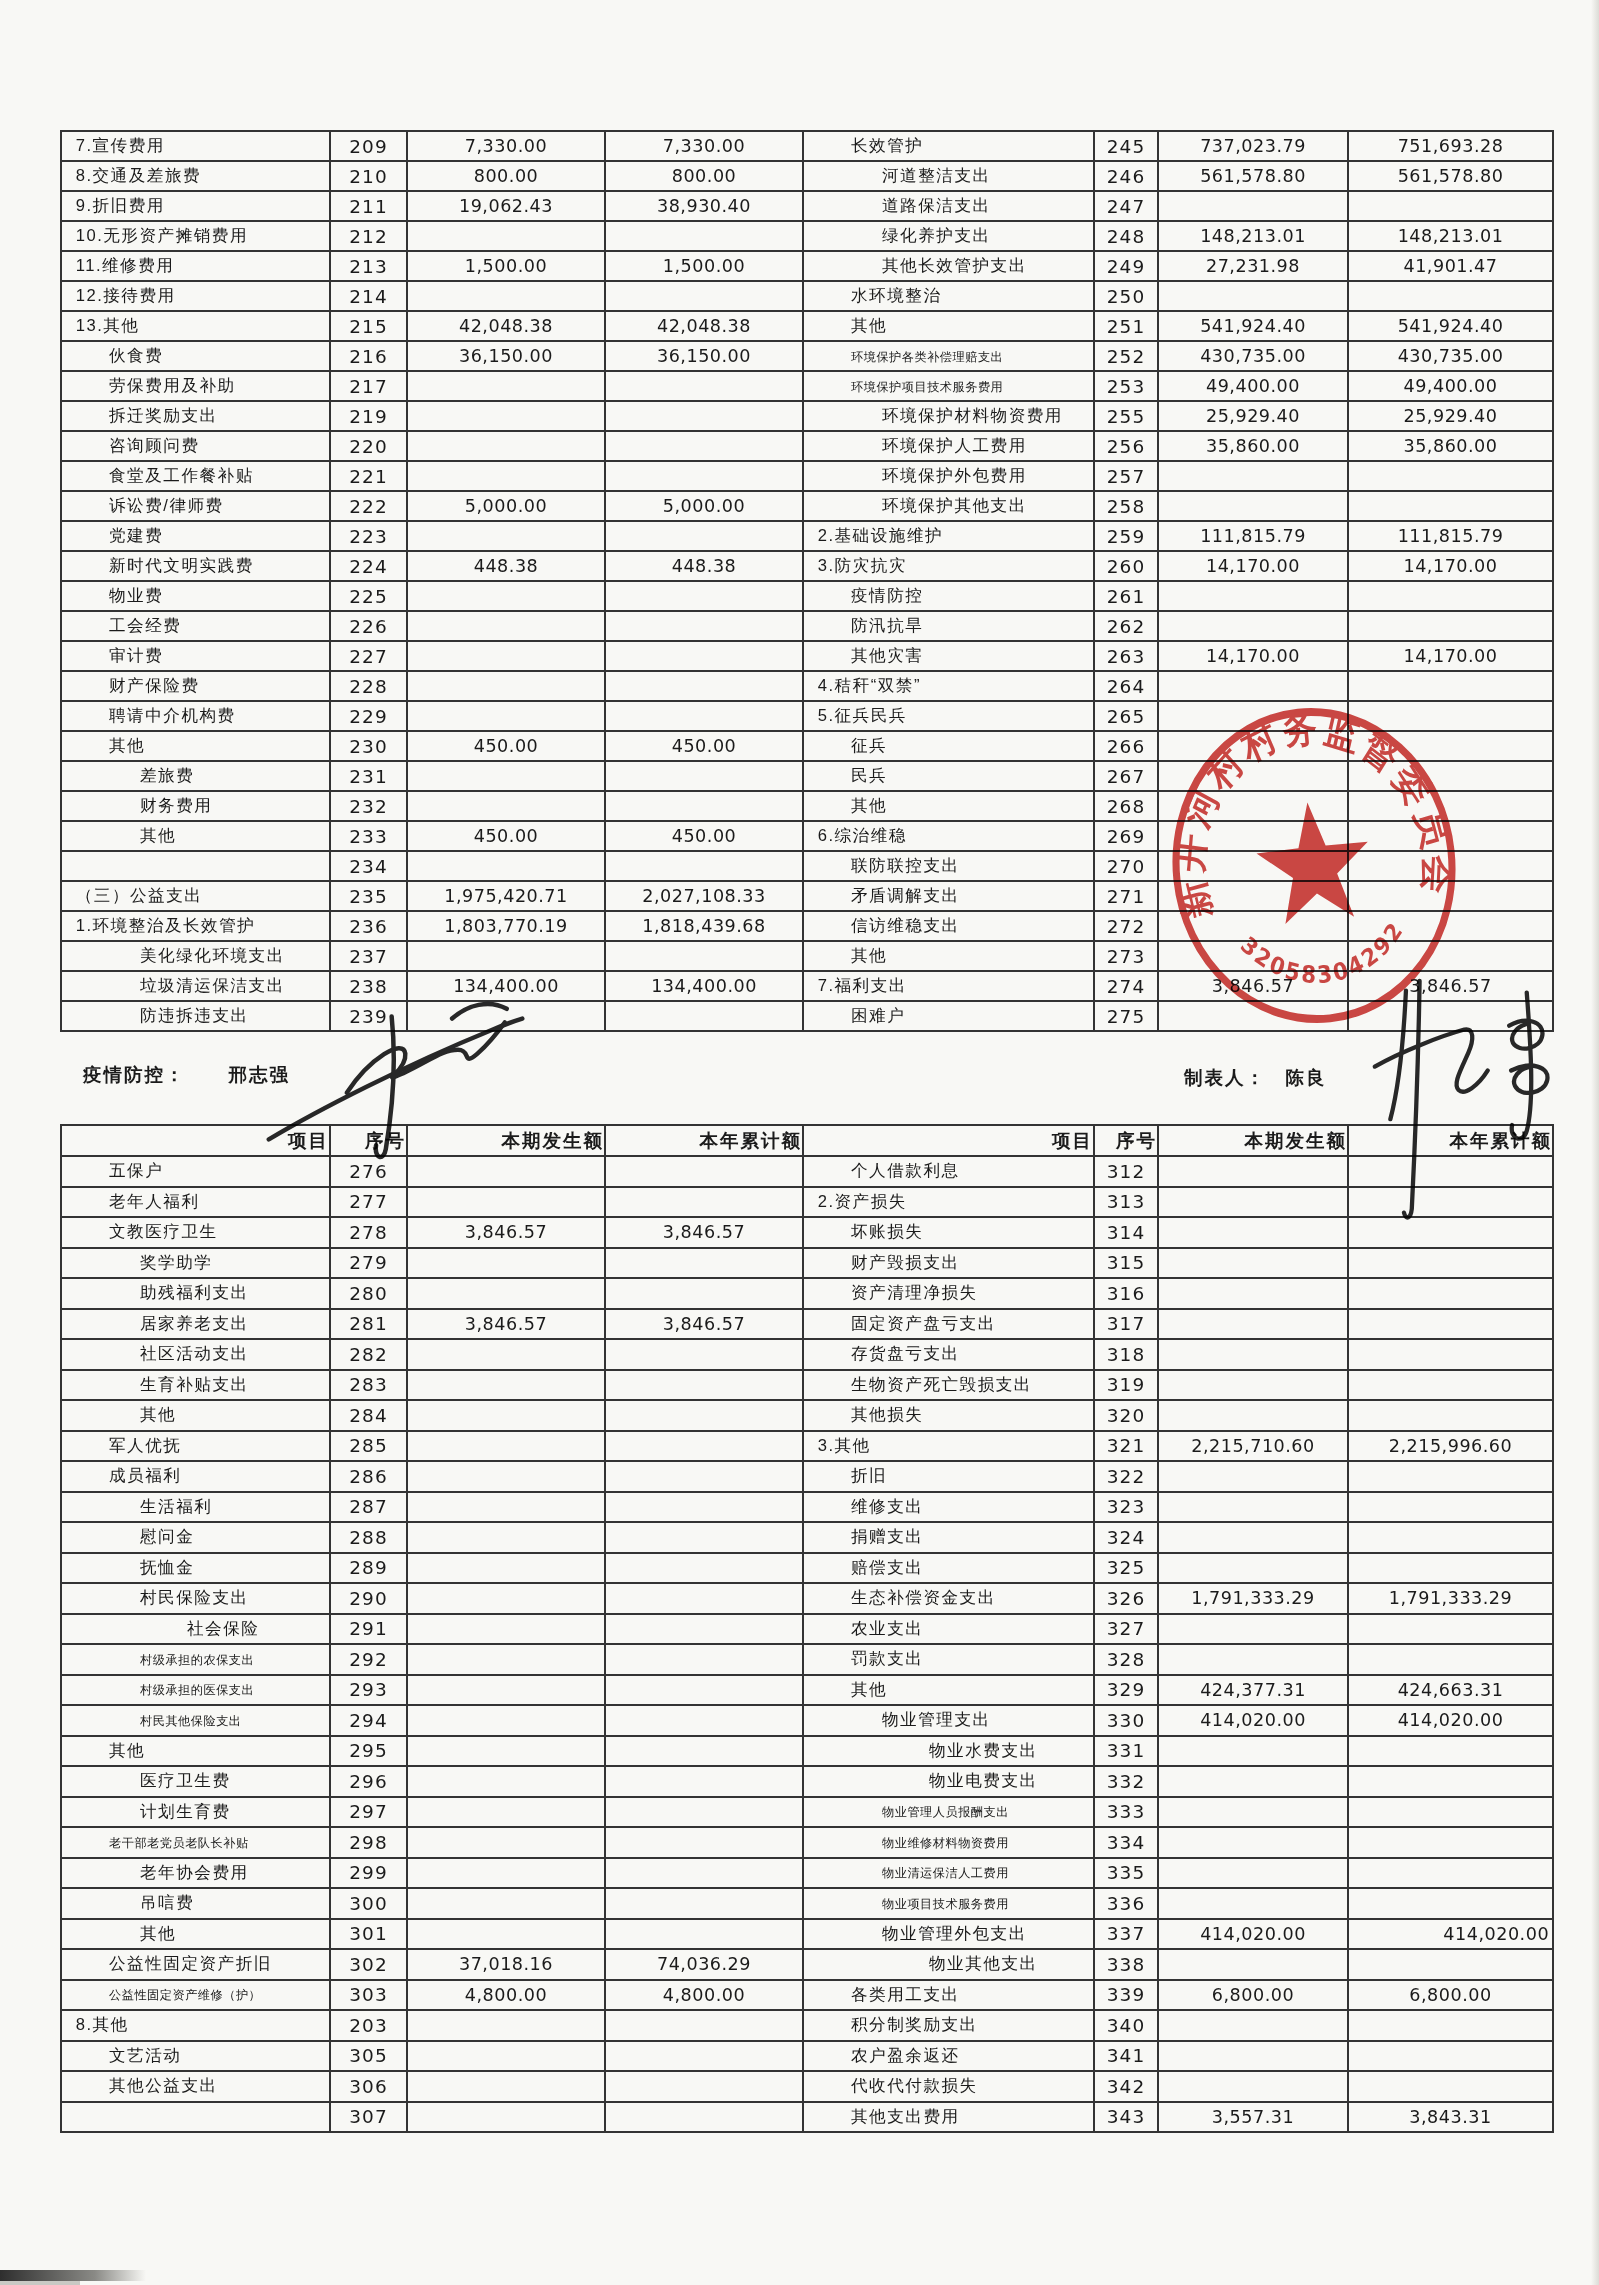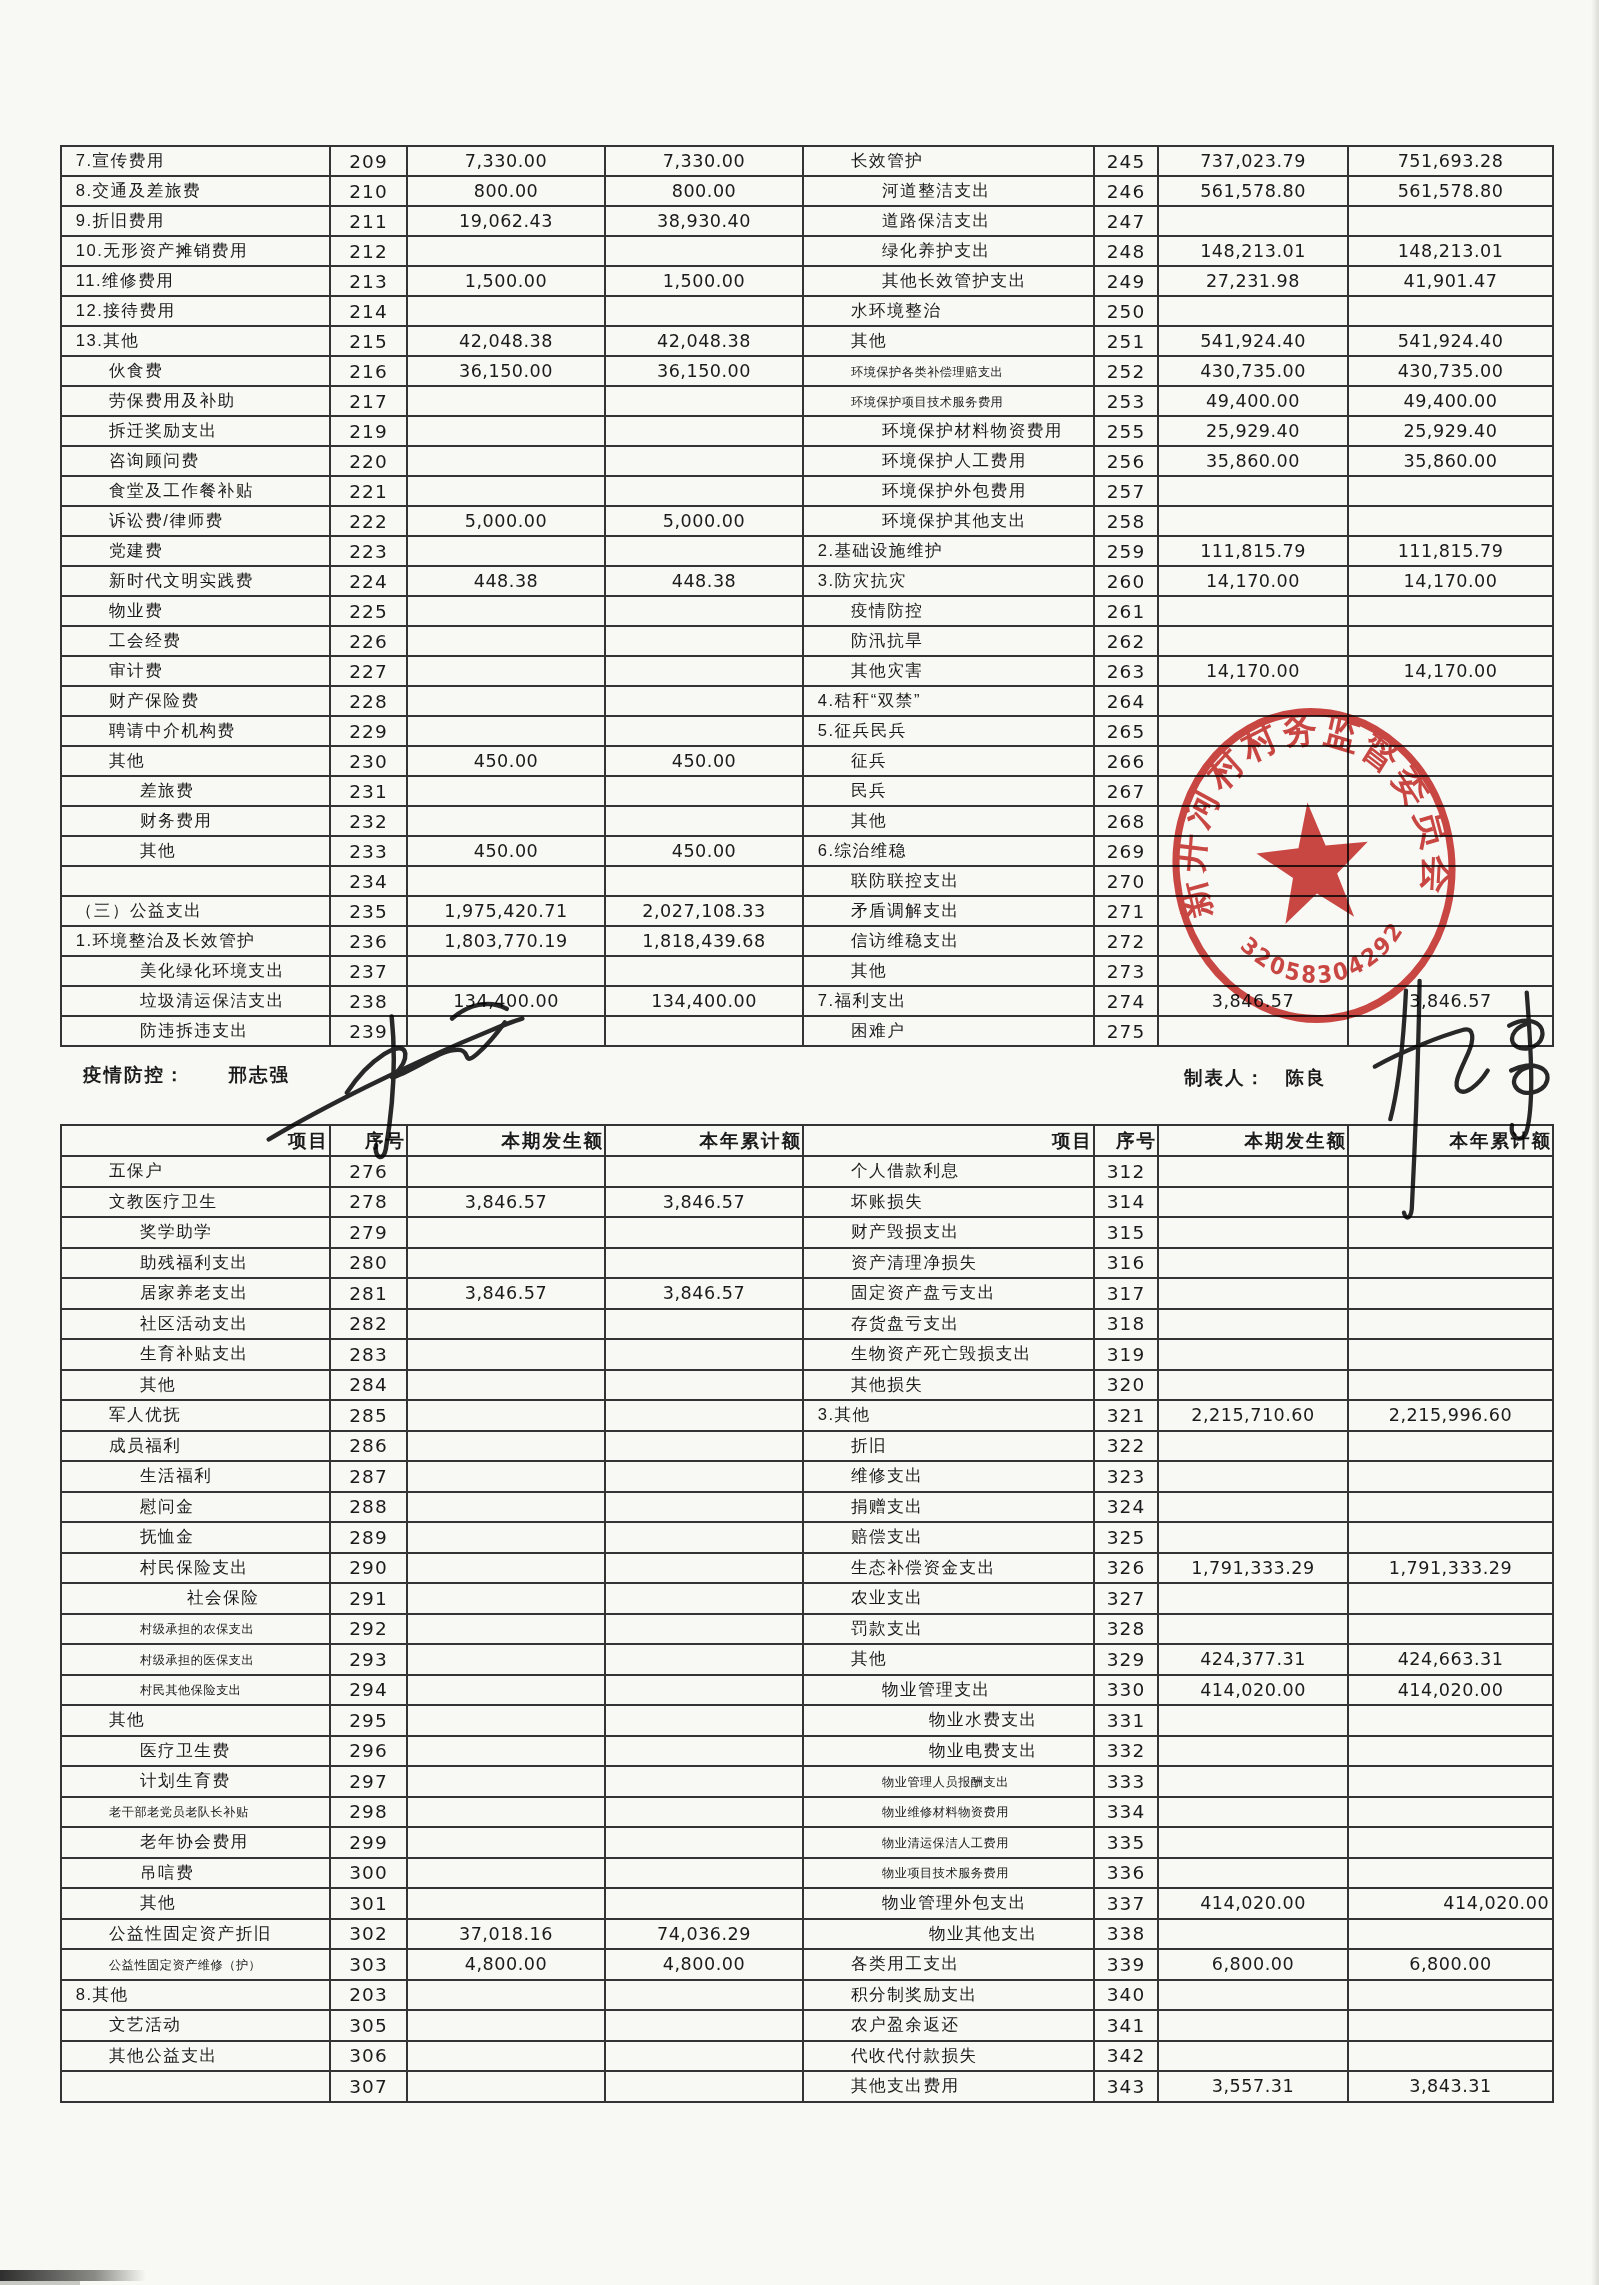--- a/index.html
+++ b/index.html
@@ -9,21 +9,21 @@
     font-family:"Liberation Sans","DejaVu Sans",sans-serif;
     color:#1b1b1b;
   }
   .sheet{position:absolute;inset:0;}
   
   table.fin{
     position:absolute;left:60px;width:1492px;
     border-collapse:collapse;table-layout:fixed;
     border:2.9px solid #232323;
   }
-  #upper-table{top:145px;}
+  #upper-table{top:130px;}
   #lower-table{top:1124px;}
   table.fin td, table.fin th{
     border:2px solid #343434;
     padding:0;vertical-align:middle;white-space:nowrap;overflow:hidden;
   }
   #upper-table td{height:28px;}
   #lower-table td{height:28.5px;}
   #lower-table th{height:29px;font-weight:600;font-size:18.5px;letter-spacing:2px;text-align:right;}
   .c-item{text-align:left;}
   .c-no{text-align:center;font-size:18.5px;letter-spacing:1px;font-family:"DejaVu Sans",sans-serif;}
@@ -421,20 +421,30 @@
           <td class="c-item"><span class="lbl i1">五保户</span></td>
           <td class="c-no">276</td>
           <td class="c-amt"></td>
           <td class="c-amt"></td>
           <td class="c-item"><span class="lbl i1">个人借款利息</span></td>
           <td class="c-no">312</td>
           <td class="c-amt"></td>
           <td class="c-amt"></td>
         </tr>
         <tr>
+          <td class="c-item"><span class="lbl i1">老年人福利</span></td>
+          <td class="c-no">277</td>
+          <td class="c-amt"></td>
+          <td class="c-amt"></td>
+          <td class="c-item"><span class="lbl i0">2.资产损失</span></td>
+          <td class="c-no">313</td>
+          <td class="c-amt"></td>
+          <td class="c-amt"></td>
+        </tr>
+        <tr>
           <td class="c-item"><span class="lbl i1">文教医疗卫生</span></td>
           <td class="c-no">278</td>
           <td class="c-amt">3,846.57</td>
           <td class="c-amt">3,846.57</td>
           <td class="c-item"><span class="lbl i1">坏账损失</span></td>
           <td class="c-no">314</td>
           <td class="c-amt"></td>
           <td class="c-amt"></td>
         </tr>
         <tr>

